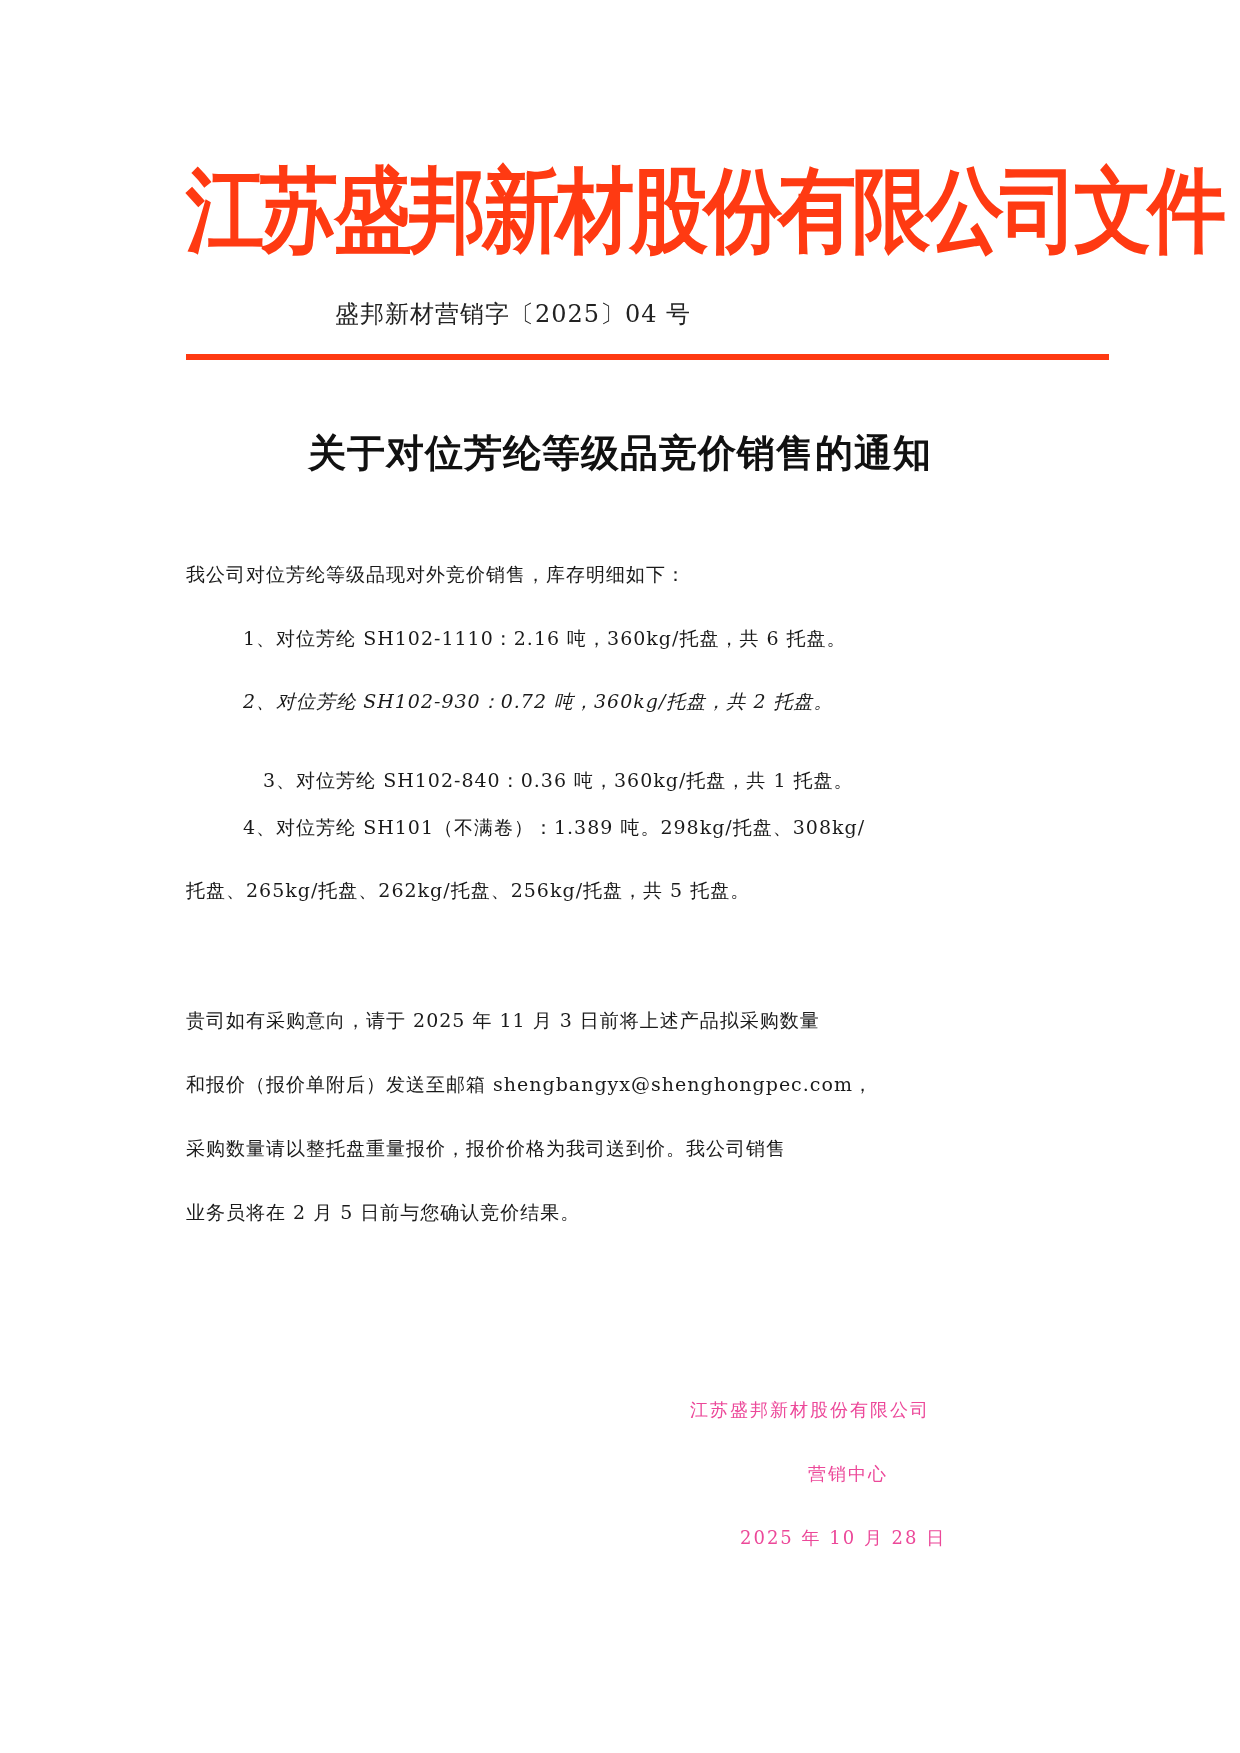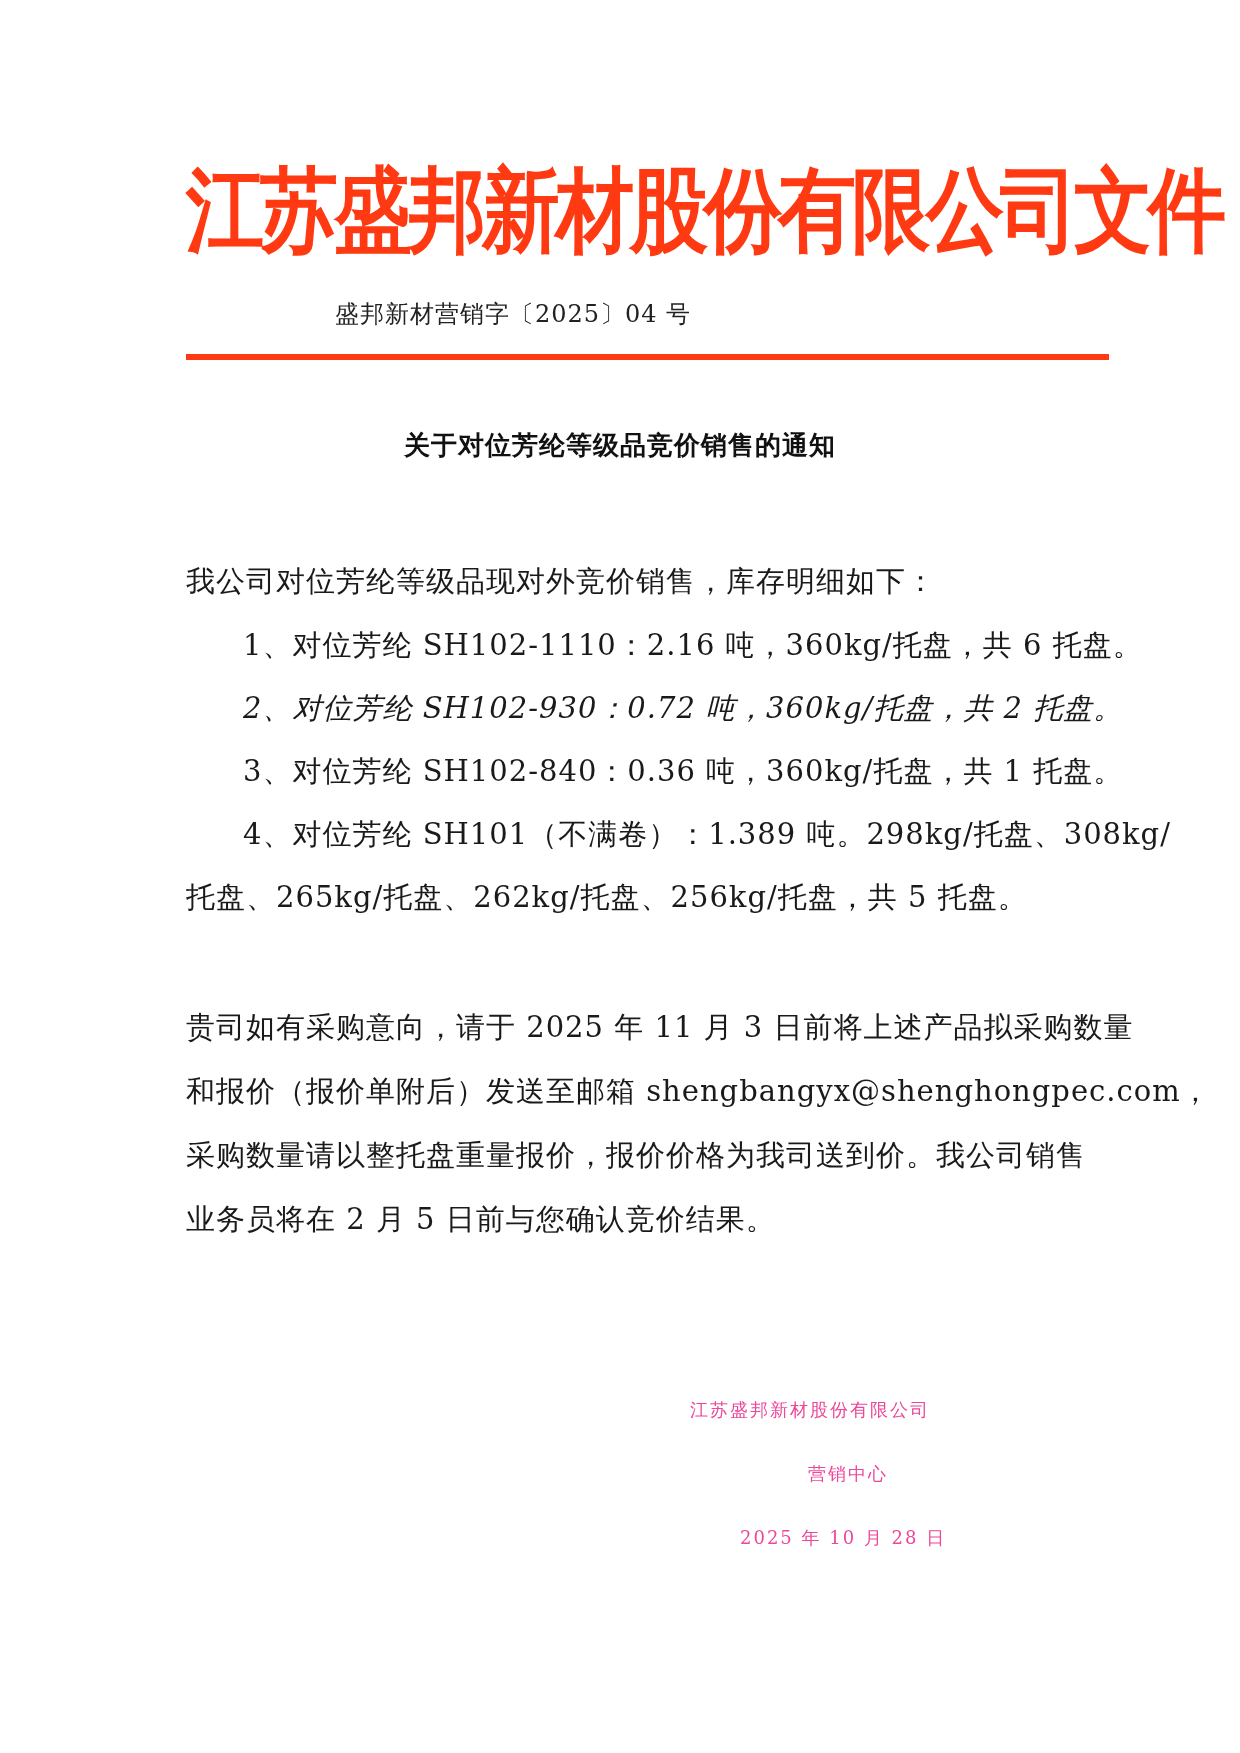--- a/index.html
+++ b/index.html
@@ -7,39 +7,39 @@
          font-family: "DejaVu Serif", "Liberation Serif", serif; color: #1a1a1a; }
   .abs { position: absolute; white-space: nowrap; }
   .masthead { left: 186px; top: 150px; width: 874px; height: 120px;
               color: #ff3a12; font-family: "DejaVu Serif", serif; font-size: 78px;
               font-weight: bold; letter-spacing: -4px; line-height: 120px;
               transform: scaleY(1.18); transform-origin: left center; text-align: left; }
   .docno { left: 0; width: 1026px; top: 298px; text-align: center; font-size: 24px;
            letter-spacing: 1px; color: #222; }
   .redline { left: 186px; top: 354px; width: 923px; height: 6px; background: #ff3a12; }
   .title { left: 0; width: 1240px; top: 428px; text-align: center;
-           font-family: "DejaVu Sans", sans-serif; font-weight: bold; font-size: 26px;
+           font-family: "DejaVu Sans", sans-serif; font-weight: bold; font-size: 38px;
            letter-spacing: 1px; color: #111; }
-  .para { left: 186px; font-size: 29px; color: #1a1a1a; letter-spacing: 1px; }
+  .para { left: 186px; font-size: 19px; color: #1a1a1a; letter-spacing: 1px; }
   .indent { left: 243px; }
   .sig { font-size: 18px; letter-spacing: 2px; color: #ec4899; }
 </style>
 </head>
 <body>
 
 <div class="abs masthead">江苏盛邦新材股份有限公司文件</div>
 <div class="abs docno">盛邦新材营销字〔2025〕04 号</div>
 <div class="abs redline"></div>
 
 <div class="abs title">关于对位芳纶等级品竞价销售的通知</div>
 
 <div class="abs para" style="top:562px;">我公司对位芳纶等级品现对外竞价销售，库存明细如下：</div>
 <div class="abs para indent" style="top:626px;">1、对位芳纶 SH102-1110：2.16 吨，360kg/托盘，共 6 托盘。</div>
 <div class="abs para indent" style="top:689px;font-style:italic;">2、对位芳纶 SH102-930：0.72 吨，360kg/托盘，共 2 托盘。</div>
-<div class="abs para indent" style="top:752px;">3、对位芳纶 SH102-840：0.36 吨，360kg/托盘，共 1 托盘。</div>
+<div class="abs para indent" style="top:768px;margin-left:20px;">3、对位芳纶 SH102-840：0.36 吨，360kg/托盘，共 1 托盘。</div>
 <div class="abs para indent" style="top:815px;">4、对位芳纶 SH101（不满卷）：1.389 吨。298kg/托盘、308kg/</div>
 <div class="abs para" style="top:878px;">托盘、265kg/托盘、262kg/托盘、256kg/托盘，共 5 托盘。</div>
 
 <div class="abs para" style="top:1008px;">贵司如有采购意向，请于 2025 年 11 月 3 日前将上述产品拟采购数量</div>
 <div class="abs para" style="top:1072px;">和报价（报价单附后）发送至邮箱 shengbangyx@shenghongpec.com，</div>
 <div class="abs para" style="top:1136px;">采购数量请以整托盘重量报价，报价价格为我司送到价。我公司销售</div>
 <div class="abs para" style="top:1200px;">业务员将在 2 月 5 日前与您确认竞价结果。</div>
 
 <div class="abs sig" style="left:690px; top:1398px;">江苏盛邦新材股份有限公司</div>
 <div class="abs sig" style="left:808px; top:1462px;">营销中心</div>

